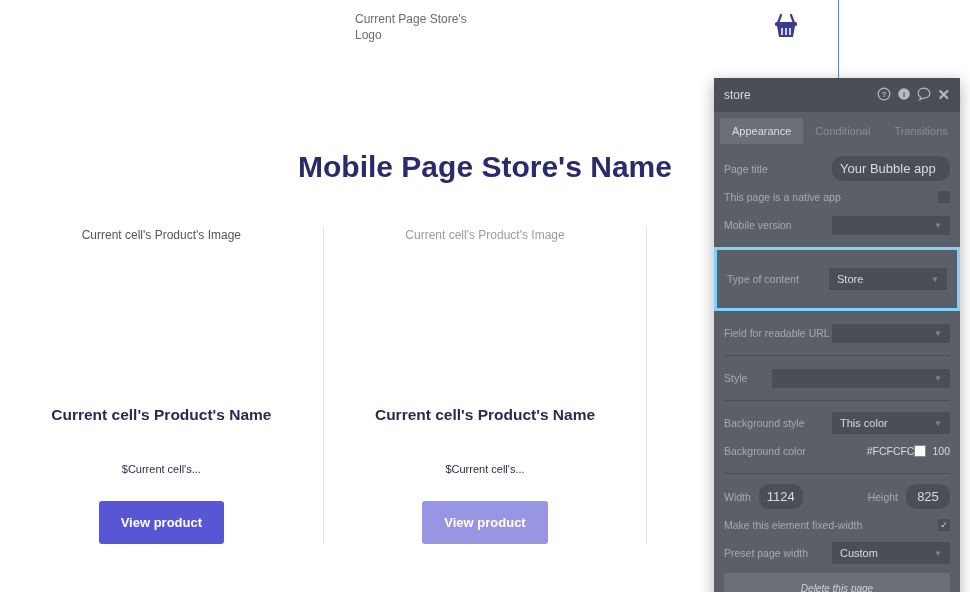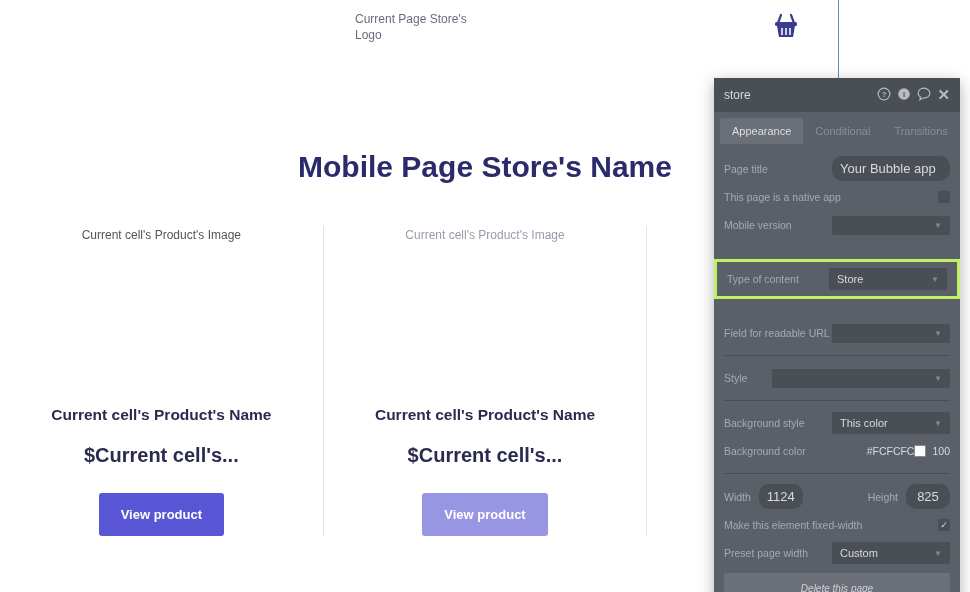--- a/index.html
+++ b/index.html
@@ -14,21 +14,21 @@
 
 .store-name { text-align: center; font-size: 30px; font-weight: 800; color: #2b2b6b; margin-top: 95px; }
 .store-desc { text-align: center; font-size: 15px; color: #444; margin-top: 20px; }
 
 .products { display: flex; margin-top: 42px; }
 .product-card { flex: 1; padding: 0 16px; border-right: 1px solid #e3e3e8; text-align: center; }
 .product-card:last-child { border-right: none; }
 .product-image-label { color: #9a9aa8; font-size: 12px; min-height: 160px; padding-top: 2px; }
 .product-card.first .product-image-label { color: #555; }
 .product-name { font-size: 15.5px; font-weight: 700; color: #2b2b4f; margin-top: 20px; }
-.product-price { font-size: 20px; font-weight: 700; color: #2b2b4f; margin-top: 20px; }
+.product-price { font-size: 11px; font-weight: 400; color: #2b2b4f; margin-top: 39px; }
 .view-btn { display: inline-block; margin-top: 26px; background: #5956d6; color: #fff; font-size: 13px; font-weight: 600; padding: 14px 22px; border: none; border-radius: 3px; cursor: pointer; }
 .view-btn.faded { background: #9896e2; }
 
 .divider-line { position: absolute; top: 0; left: 838px; width: 1px; height: 78px; background: #5a8bd0; }
 
 
 .panel { position: absolute; top: 78px; right: 10px; width: 246px; background: #5b6068; color: #c9cbd0; font-size: 11.5px; box-shadow: 0 4px 16px rgba(0,0,0,0.3); border-radius: 2px; }
 .panel-header { display: flex; align-items: center; justify-content: space-between; padding: 8px 10px; background: #4a4f56; }
 .panel-title { color: #d8dadf; font-size: 12px; }
 .panel-header-icons { display: flex; gap: 6px; align-items: center; }
@@ -41,21 +41,21 @@
 .panel-body { padding: 10px 10px 14px 10px; display: flex; flex-direction: column; gap: 0; }
 .prop-row { display: flex; align-items: center; justify-content: space-between; min-height: 28px; padding: 2px 0; }
 .prop-label { color: #a6a9b0; font-size: 10.5px; flex: 1; }
 .prop-input { background: #4a4f56; border: none; color: #d8dadf; font-size: 13px; padding: 5px 8px; width: 118px; border-radius: 10px; }
 .prop-input-sm { width: 44px; text-align: center; }
 .prop-select { background: #4a4f56; border: none; color: #d8dadf; font-size: 11px; padding: 5px 8px; width: 118px; border-radius: 1px; position: relative; display: flex; align-items: center; justify-content: space-between; }
 .prop-select.full { width: 178px; }
 .prop-select .caret { font-size: 8px; color: #888; }
 .checkbox-box { width: 12px; height: 12px; background: #4a4f56; border-radius: 1px; display: flex; align-items: center; justify-content: center; font-size: 9px; color: #d8dadf; }
 
-.highlight-row { border: 3px solid #bef264; margin: 20px -10px; padding: 6px 10px !important; background: #5b6068; }
+.highlight-row { border: 3px solid #7dd3fc; margin: 8px -10px; padding: 18px 10px !important; background: #5b6068; }
 
 .color-row { display: flex; align-items: center; gap: 0; }
 .color-swatch { width: 12px; height: 12px; background: #fcfcfc; border: 1px solid #888; }
 
 .wh-row { display: flex; align-items: center; gap: 8px; }
 .wh-row .prop-label { flex: 0 0 auto; }
 
 .hr { height: 1px; background: #4a4f56; margin: 8px 0; }
 
 .delete-btn { background: #6b7078; color: #cfd1d6; text-align: center; padding: 10px; font-size: 10px; margin-top: 6px; border-radius: 1px; cursor: pointer; font-style: italic; }

